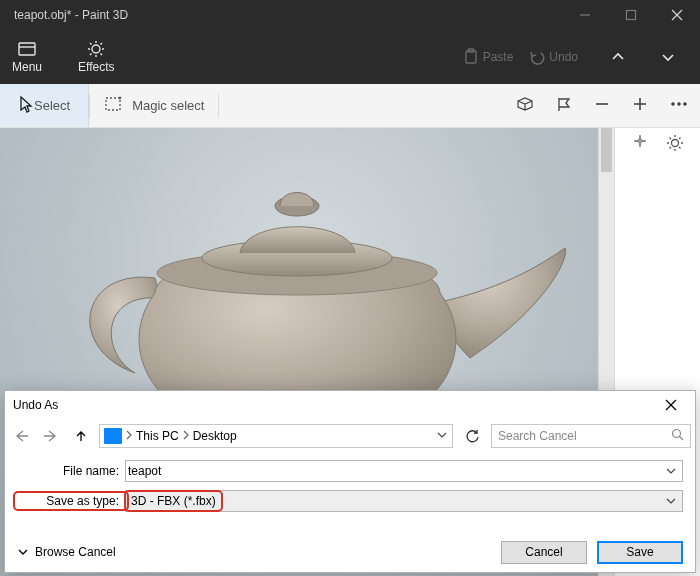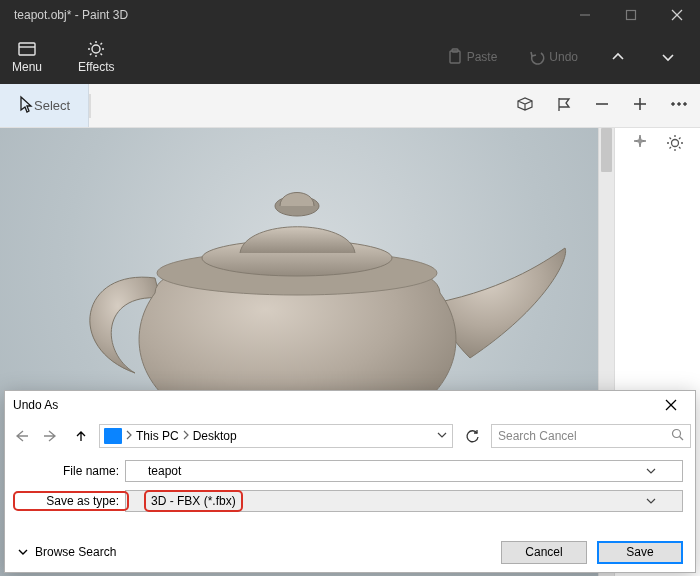--- a/index.html
+++ b/index.html
@@ -62,21 +62,21 @@
   .crumb-box .dd { margin-left:auto;}
   .crumb-box .dd svg{stroke:#444;fill:none;}
   .refresh { width:26px; display:flex; justify-content:center;}
   .refresh svg{stroke:#333;fill:none;}
   .search-box { width:200px; height:24px; border:1px solid #c9c9c9; display:flex; align-items:center; padding:0 6px; color:#888;}
   .search-box .sicon { margin-left:auto;}
   .search-box .sicon svg{stroke:#888;fill:none;}
 
   .form-row { display:flex; align-items:center; height:24px; margin:6px 12px 0 12px;}
   .form-row .lbl { width:108px; text-align:right; padding-right:6px;}
-  .form-row .field { flex:1; height:22px; border:1px solid #b5b5b5; background:#fff; display:flex; align-items:center; padding:0 22px;}
+  .form-row .field { flex:1; height:22px; border:1px solid #b5b5b5; background:#fff; display:flex; align-items:center; padding:0 2px;}
   .form-row .chev { width:18px; display:flex; justify-content:center;}
   .form-row .chev svg{stroke:#444;fill:none;}
   .highlight-red { position:relative;}
   .highlight-red::after{ content:""; position:absolute; left:-4px; right:-4px; top:-3px; bottom:-3px; border:2px solid #d93025; border-radius:5px; pointer-events:none;}
 
   .dlg-footer { position:absolute; left:0; right:0; bottom:0; height:40px; display:flex; align-items:center; padding:0 12px; gap:10px;}
   .browse { display:flex; align-items:center; gap:6px; font-size:12px;}
   .browse svg{stroke:#000;fill:none;}
   .dlg-footer .spacer{flex:1;}
   .dlg-btn { width:86px; height:23px; border:1px solid #adadad; background:#e1e1e1; font-size:12px; display:flex; align-items:center; justify-content:center;}
@@ -133,21 +133,21 @@
     </div>
   </div>
   <span class="spacer"></span>
   <div class="menu-right-item">
     <svg width="20" height="18">
         <rect x="5" y="3" width="10" height="12" rx="1" stroke-width="1.4"></rect>
         <rect x="7" y="1" width="6" height="3" rx="1" stroke-width="1.4"></rect>
       </svg>
     <span>Paste</span>
   </div>
-  <div class="menu-right-item" style="margin-left:30px">
+  <div class="menu-right-item" style="margin-left:14px">
     <svg width="20" height="18">
         <path d="M14 5 A6 6 0 1 1 5 8" stroke-width="1.6"></path>
         <polyline points="4,4 5,8 9,7" stroke-width="1.6"></polyline>
       </svg>
     <span>Undo</span>
   </div>
   <div class="chev-group">
     <div class="chev-btn">
       <svg width="16" height="16">
           <polyline points="3,10 8,5 13,10" stroke-width="1.6"></polyline>
@@ -164,20 +164,29 @@
 <div class="toolbar">
   <div class="tool-selected">
     <span class="tool-icon">
       <svg width="16" height="18">
           <path d="M3 2 L3 15 L7 12 L9 17 L11 16 L9 11 L13 11 Z" stroke-width="1.3"></path>
         </svg>
     </span>
     <span>Select</span>
   </div>
   <div class="tool-sep"></div>
+  <div class="tool-group">
+    <span class="tool-icon">
+      <svg width="20" height="18">
+          <rect x="2" y="3" width="14" height="12" stroke-width="1.3" stroke-dasharray="2 2"></rect>
+          <path d="M15 2 L17 4 M17 2 L15 4" stroke-width="1.2"></path>
+        </svg>
+    </span>
+    <span>Magic select</span>
+  </div>
   <div class="tool-sep"></div>
   <span class="spacer"></span>
   <div class="right-icons">
     <span><svg width="18" height="16">
           <path d="M2 5 L9 2 L16 5 L16 11 L9 14 L2 11 Z M2 5 L9 8 L16 5 M9 8 L9 14" stroke-width="1.2"></path>
         </svg></span>
     <span><svg width="16" height="16">
           <path d="M3 2 L3 15 M3 3 L13 3 L10 7 L13 11 L3 11" stroke-width="1.3"></path>
         </svg></span>
     <span><svg width="16" height="16">
@@ -338,21 +347,21 @@
           </svg>
         </span>
     </div>
   </div>
 
   <div class="dlg-footer">
     <div class="browse">
       <svg width="12" height="12">
           <polyline points="2,4 6,8 10,4" stroke-width="1.4"></polyline>
         </svg>
-      <span>Browse Search</span>
+      <span>Browse Cancel</span>
     </div>
     <span class="spacer"></span>
     <div class="dlg-btn">
       <span>Cancel</span>
     </div>
     <div class="dlg-btn primary">
       <span>Save</span>
     </div>
   </div>
 </div>

